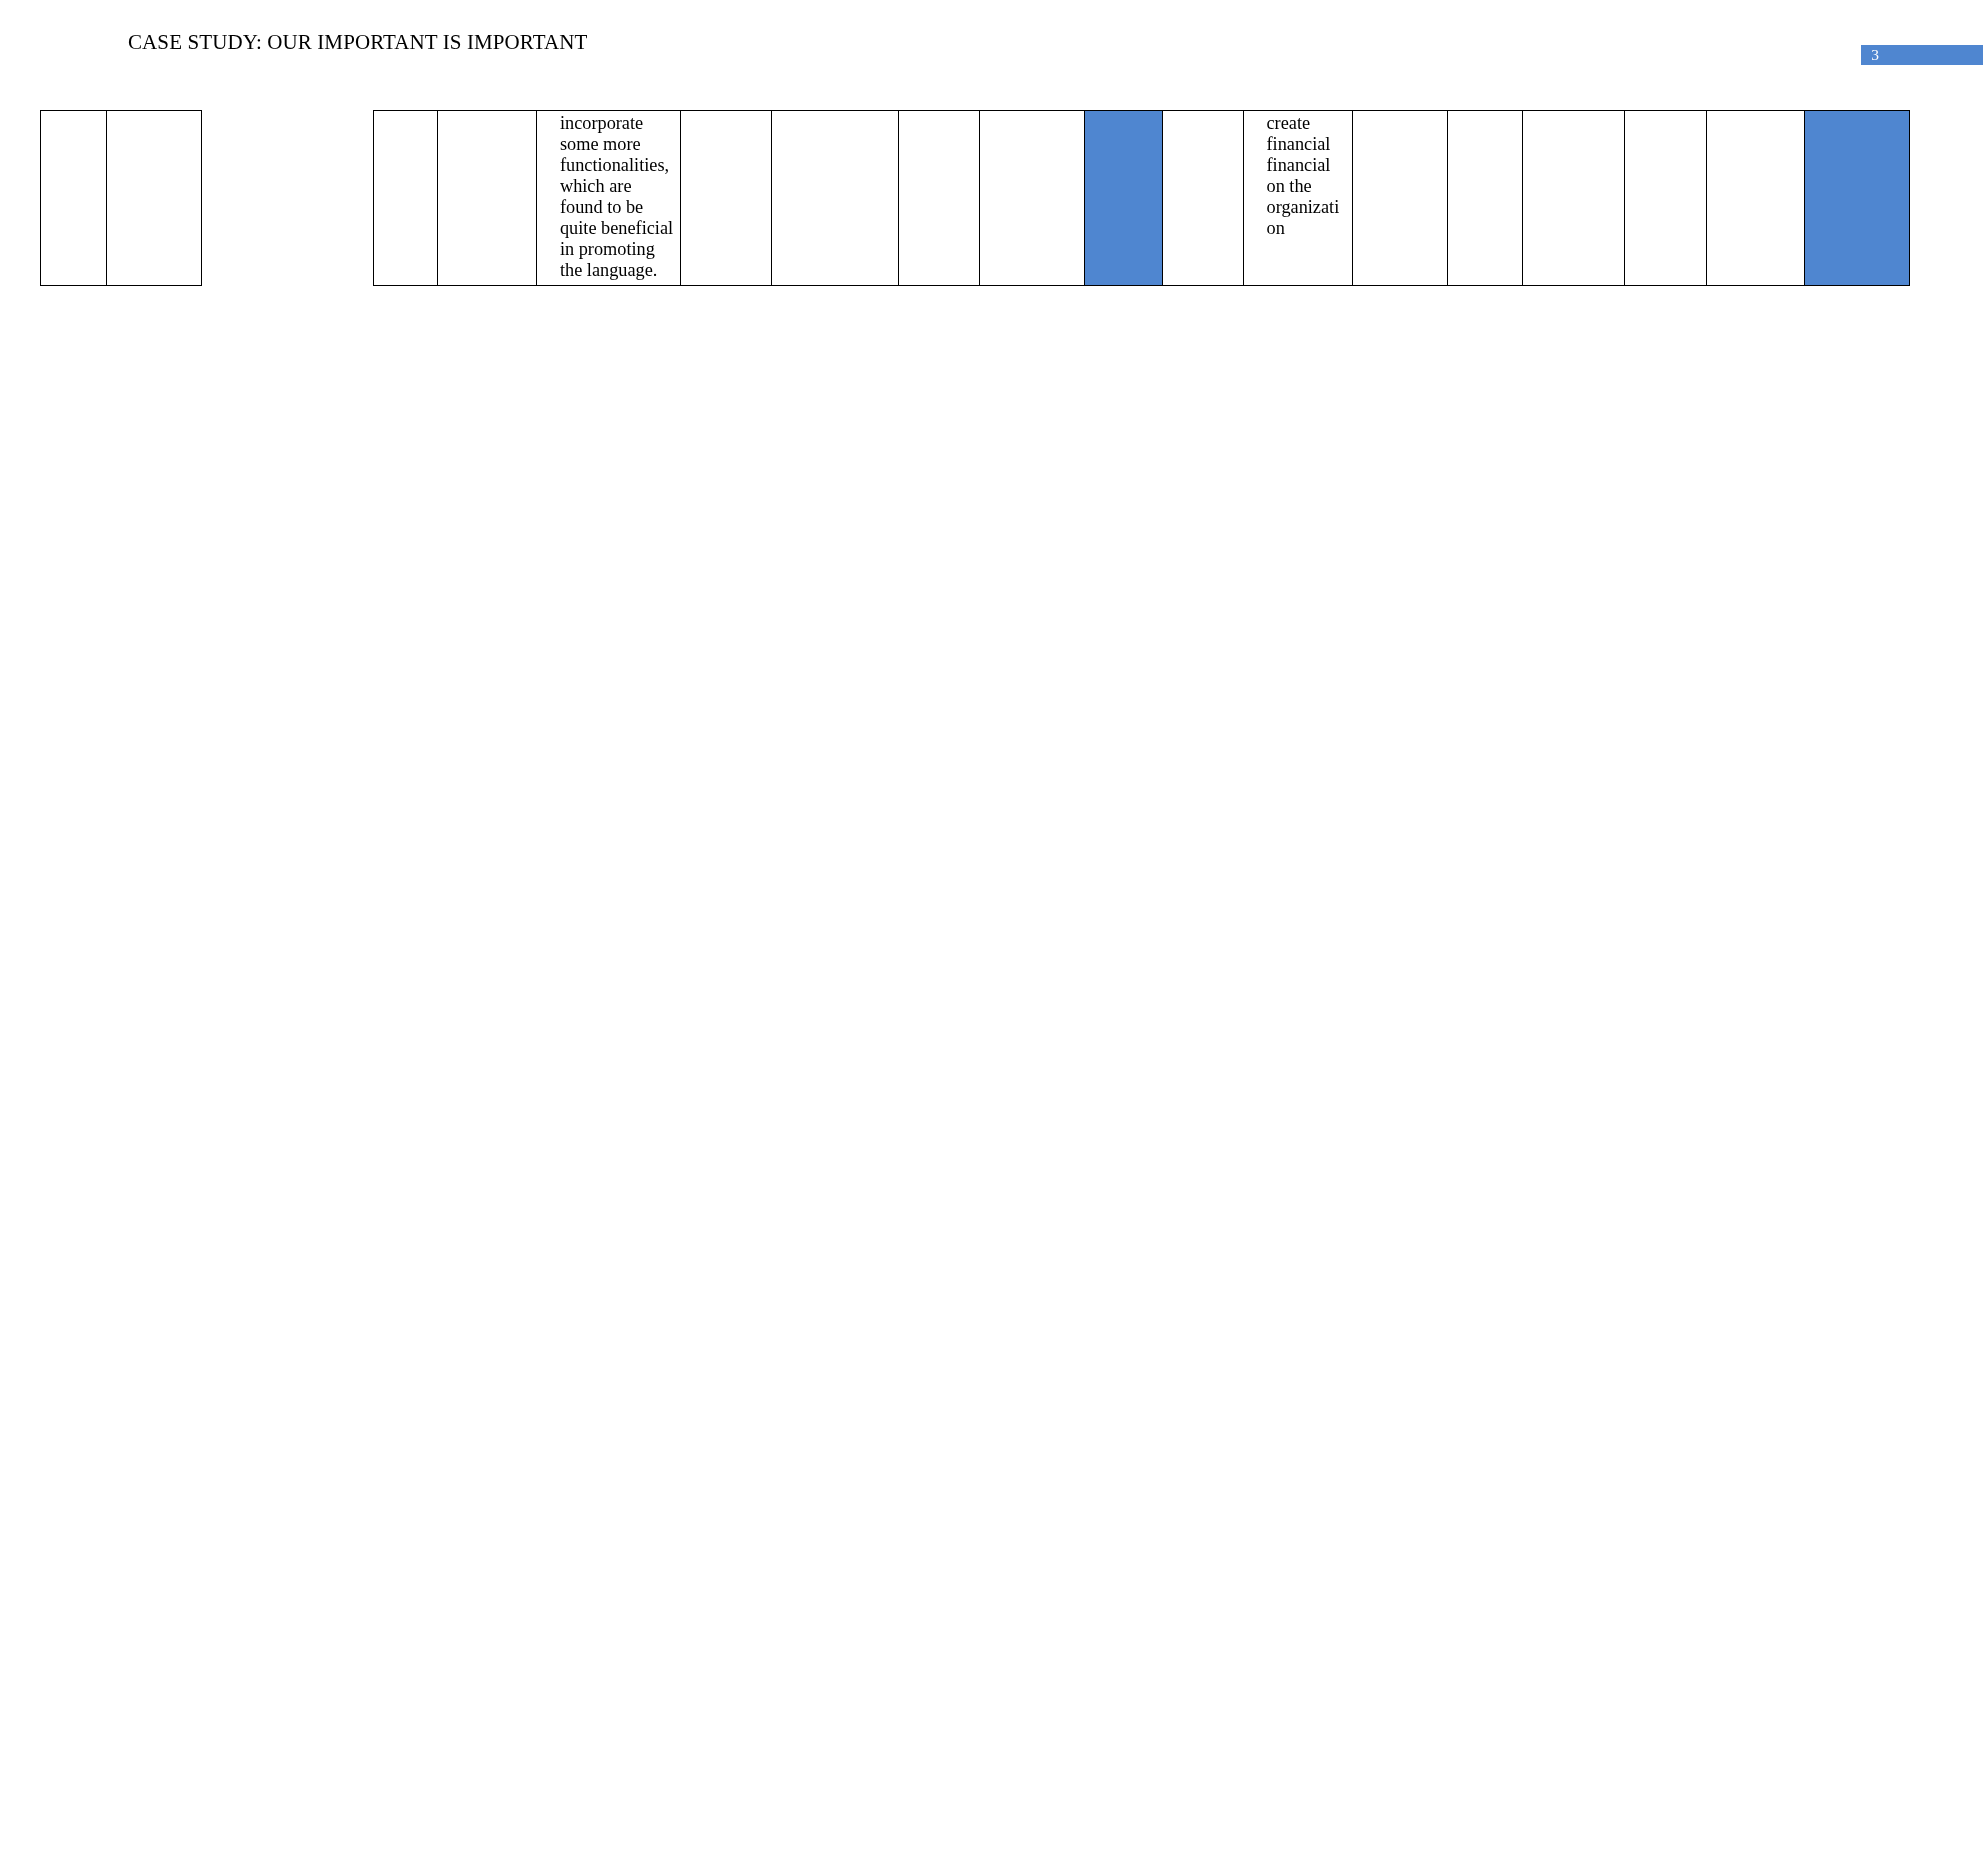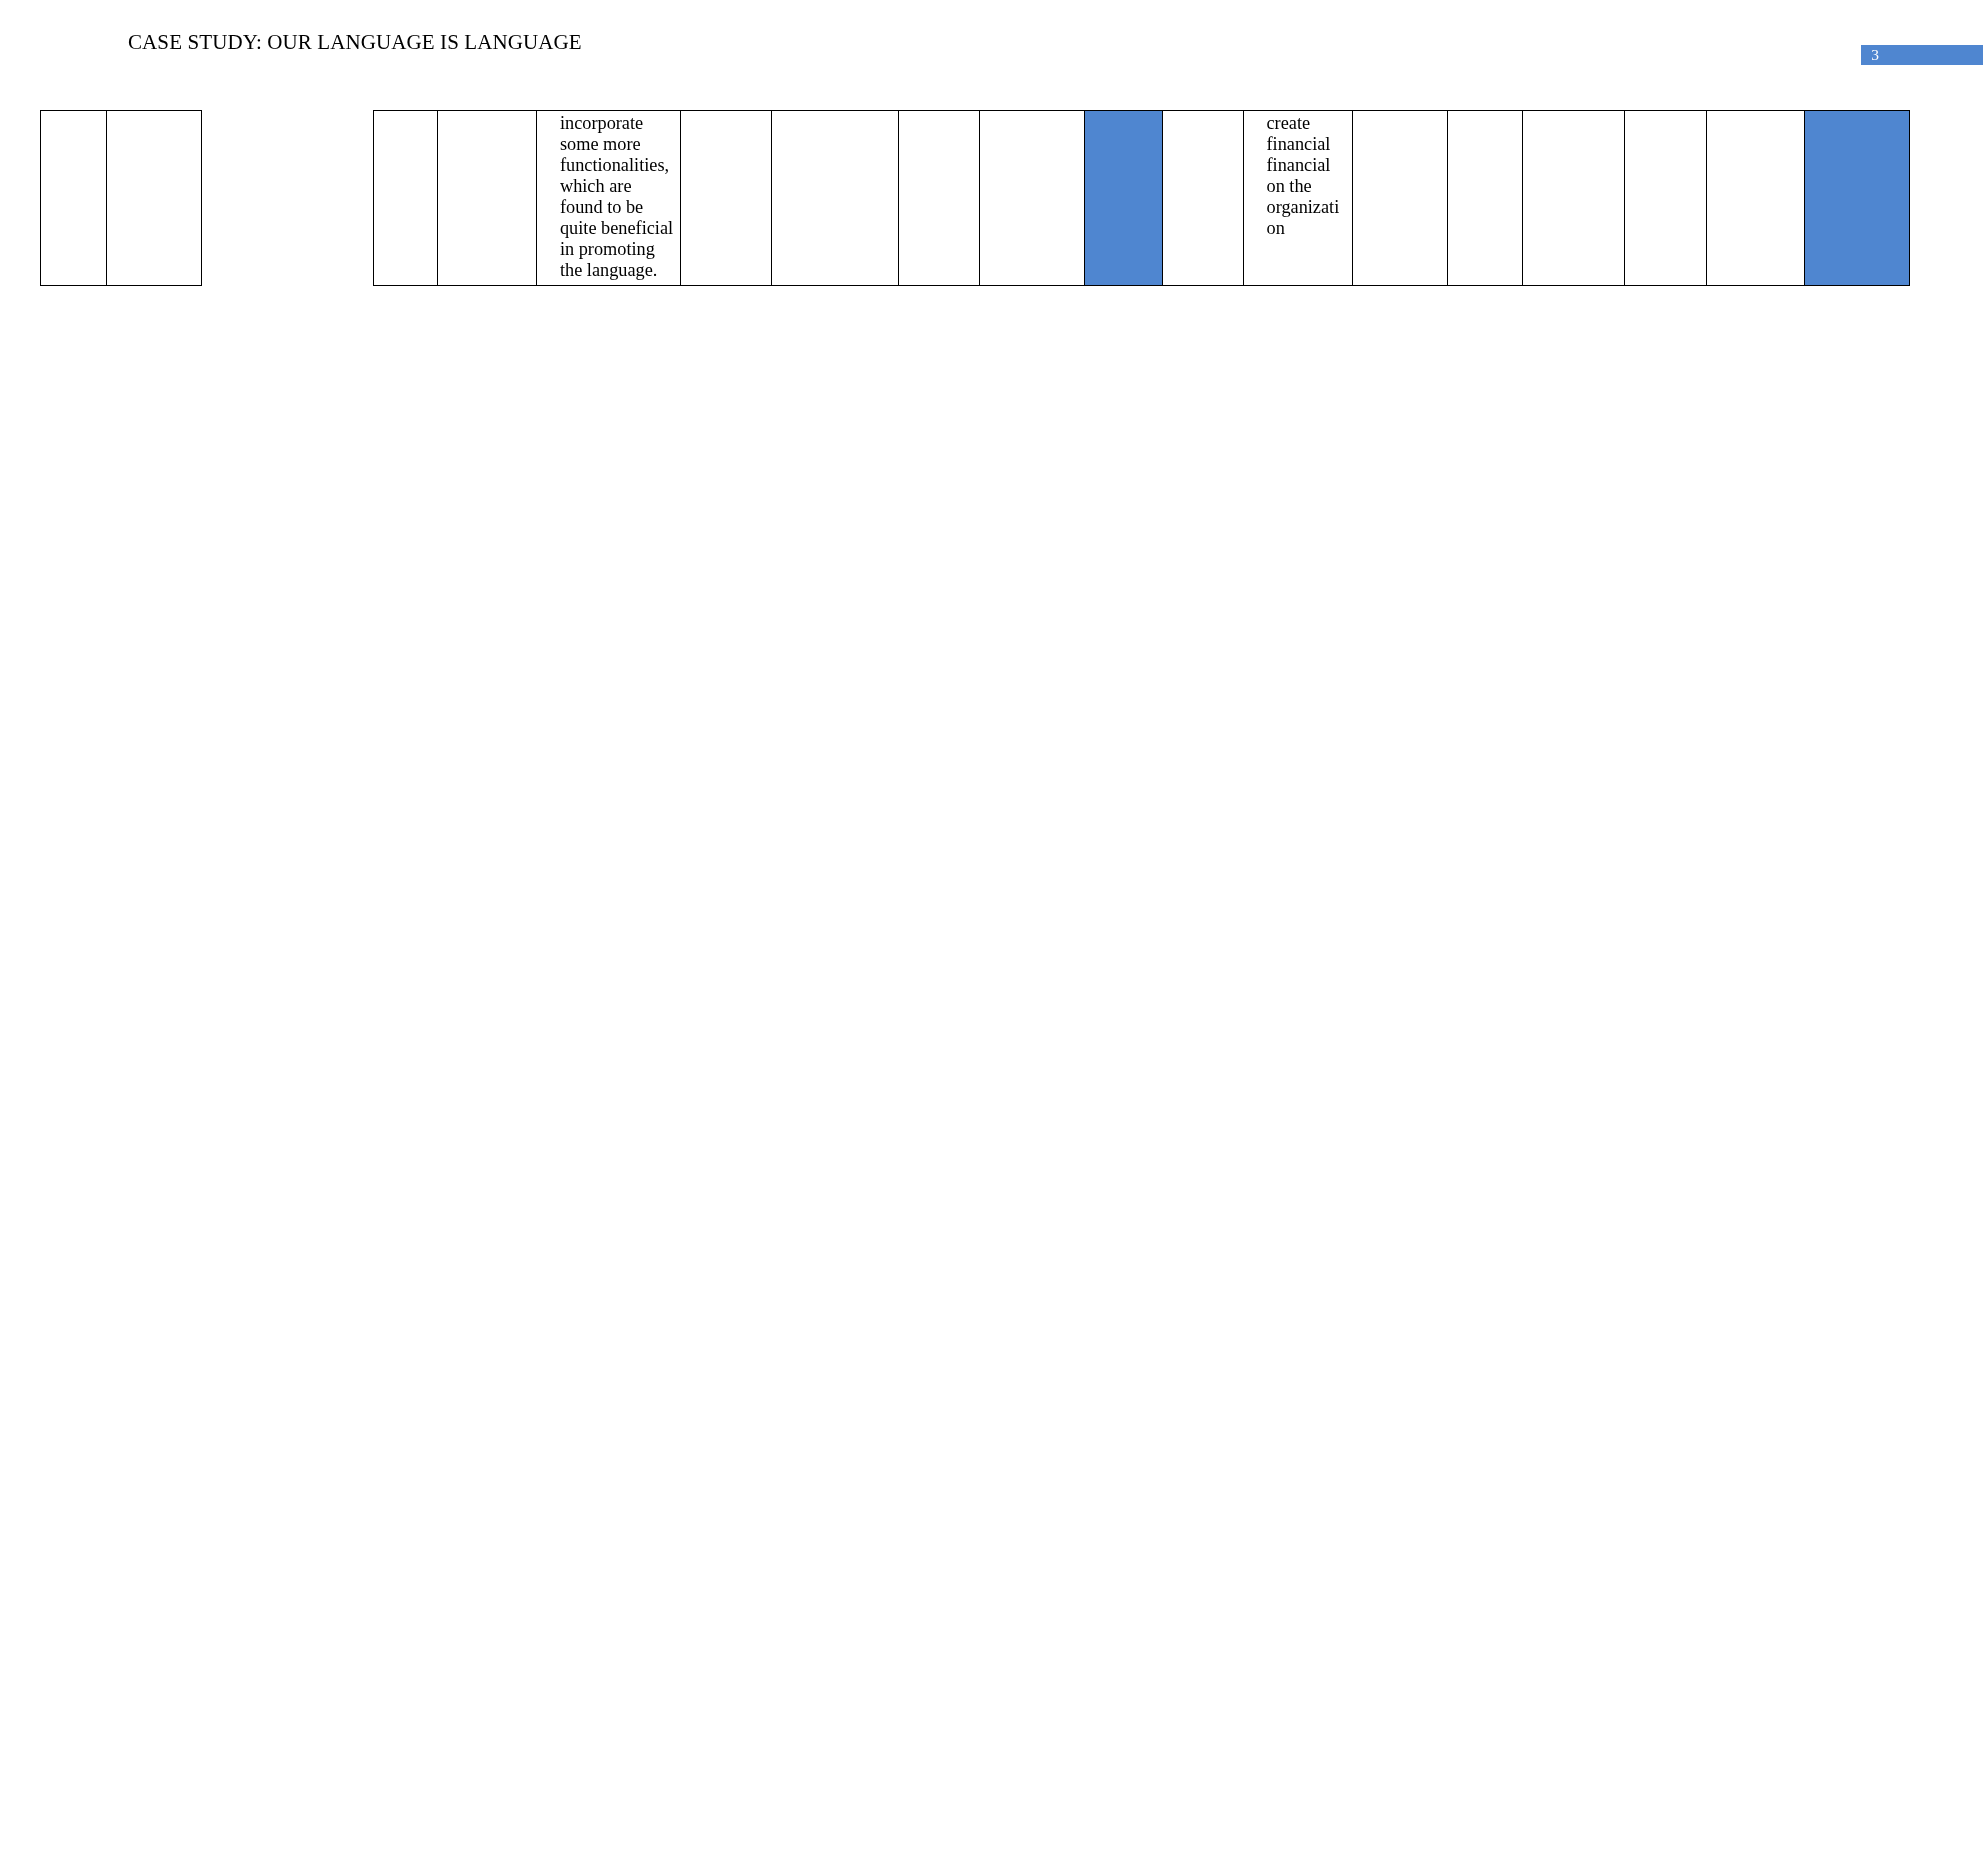--- a/index.html
+++ b/index.html
@@ -84,21 +84,21 @@
     left: 373px;
     top: 110px;
     width: 1537px;
     height: 170px;
   }
   #main-table td { height: 170px; padding-left: 23px; }
 </style>
 </head>
 <body style="background: rgb(255, 255, 255);">
 
-<div id="page-title" style="color: rgb(0, 0, 0);">CASE STUDY: OUR LANGUAGE IS LANGUAGE</div>
+<div id="page-title" style="color: rgb(0, 0, 0);">CASE STUDY: OUR IMPORTANT IS IMPORTANT</div>
 
 <div id="page-number-badge" style="background: rgb(79, 134, 208); color: rgb(255, 255, 255);">3</div>
 
 <table id="left-table" class="slide-table">
   <colgroup>
       <col style="width: 40.991%;">
       <col style="width: 59.009%;">
     </colgroup>
   <tbody>
       <tr>

